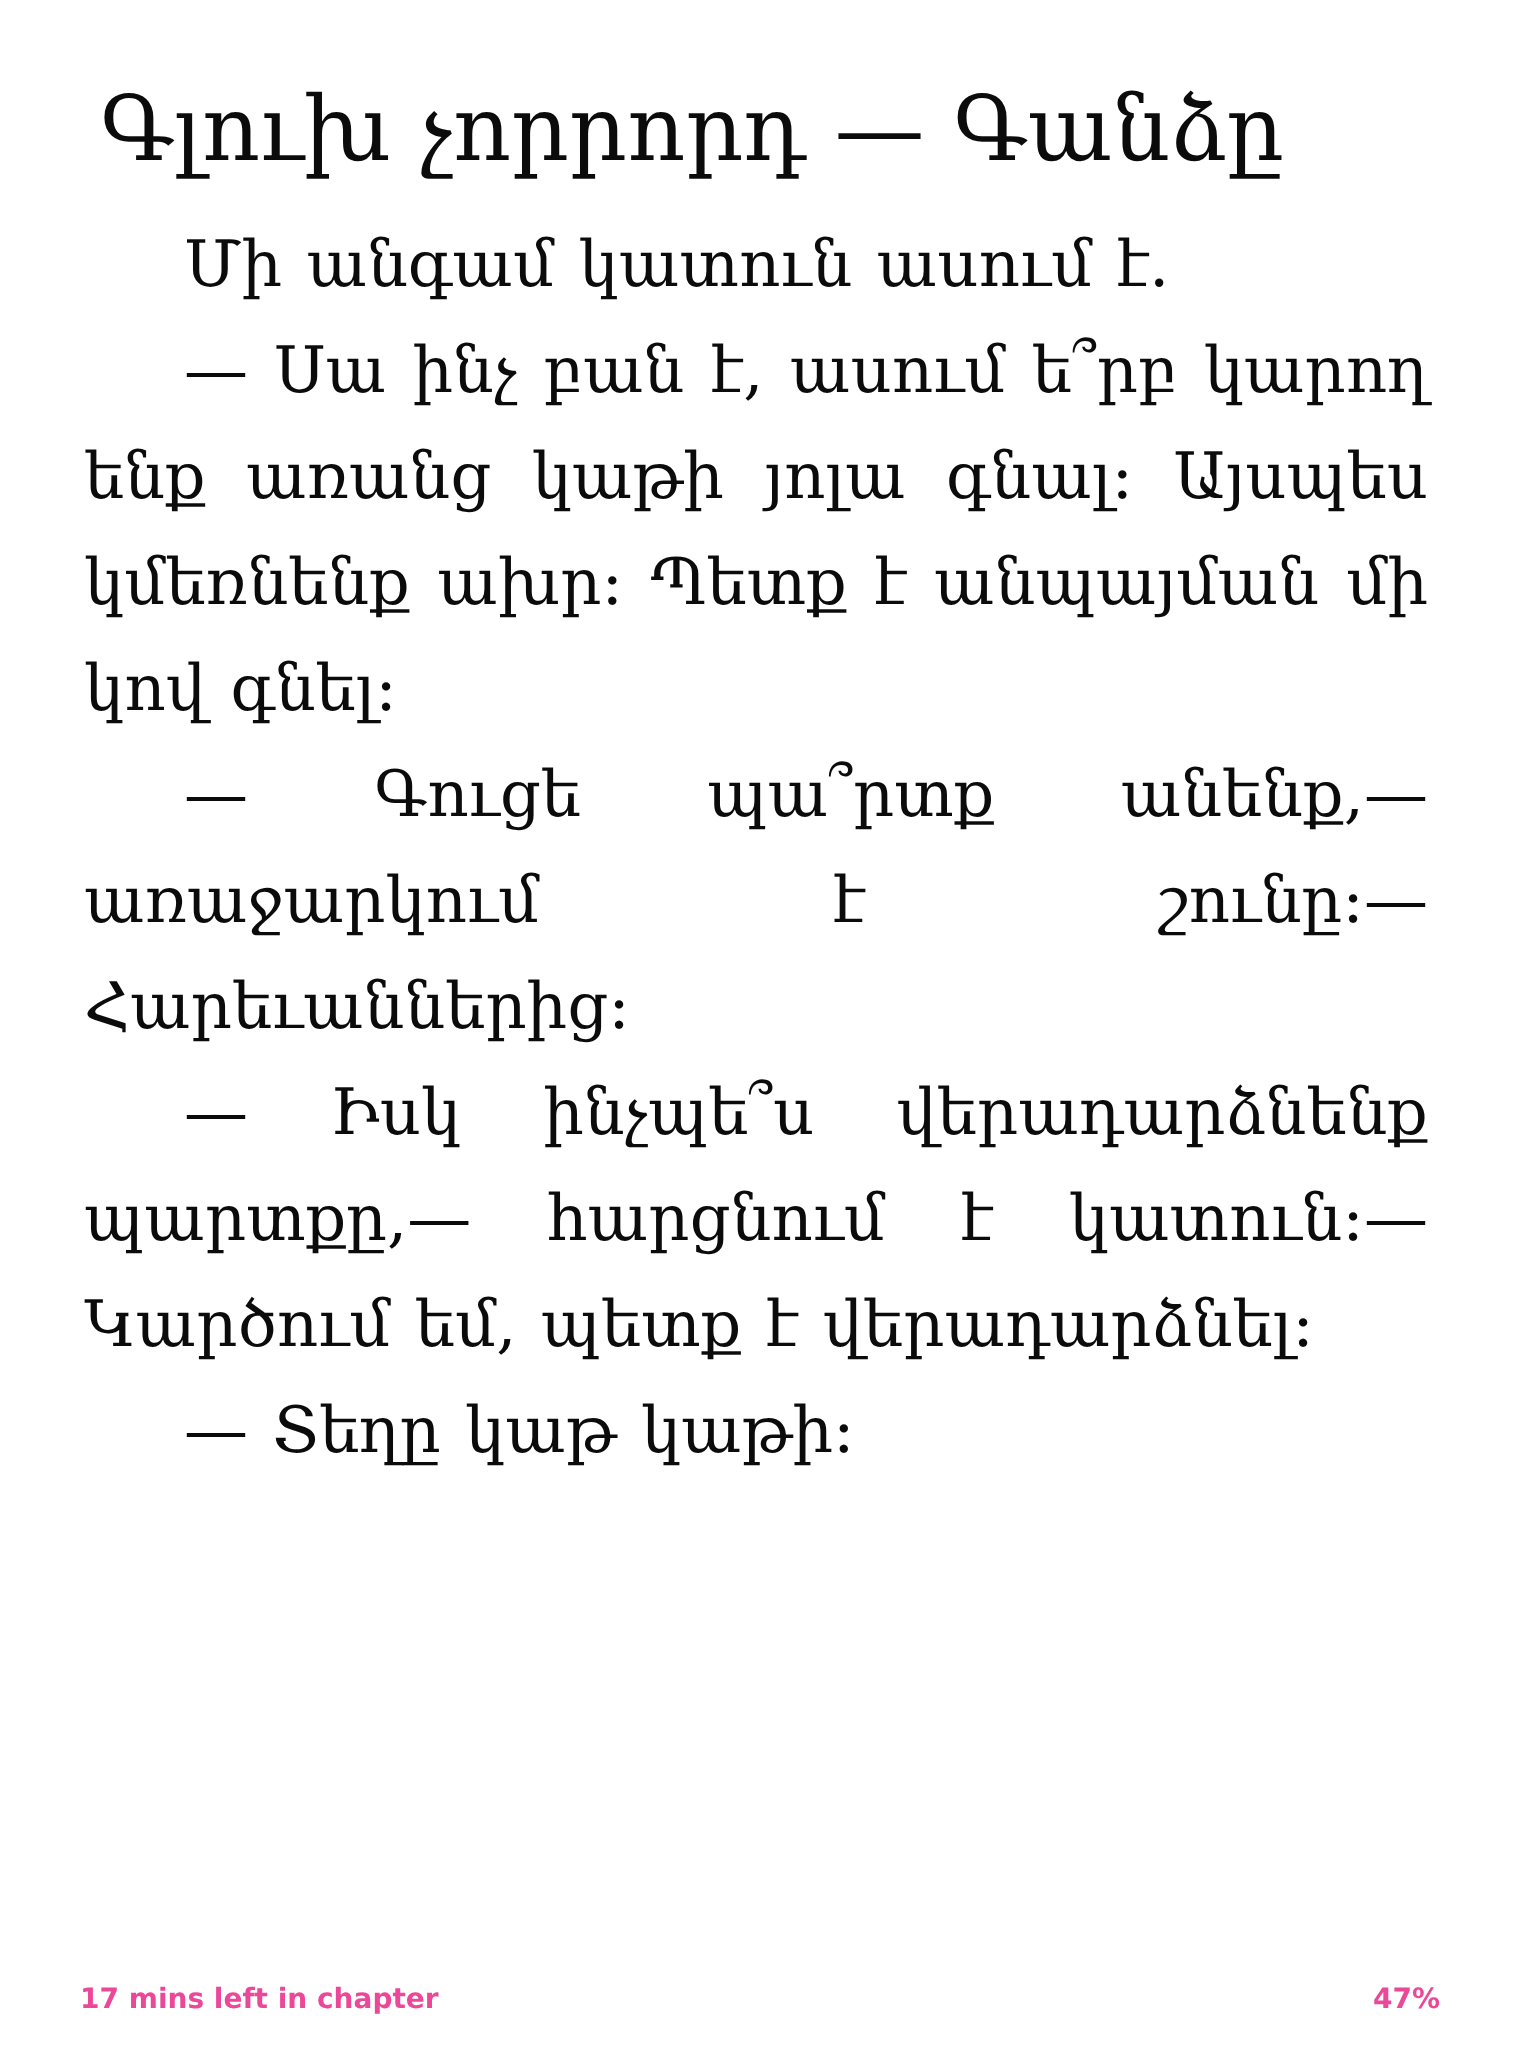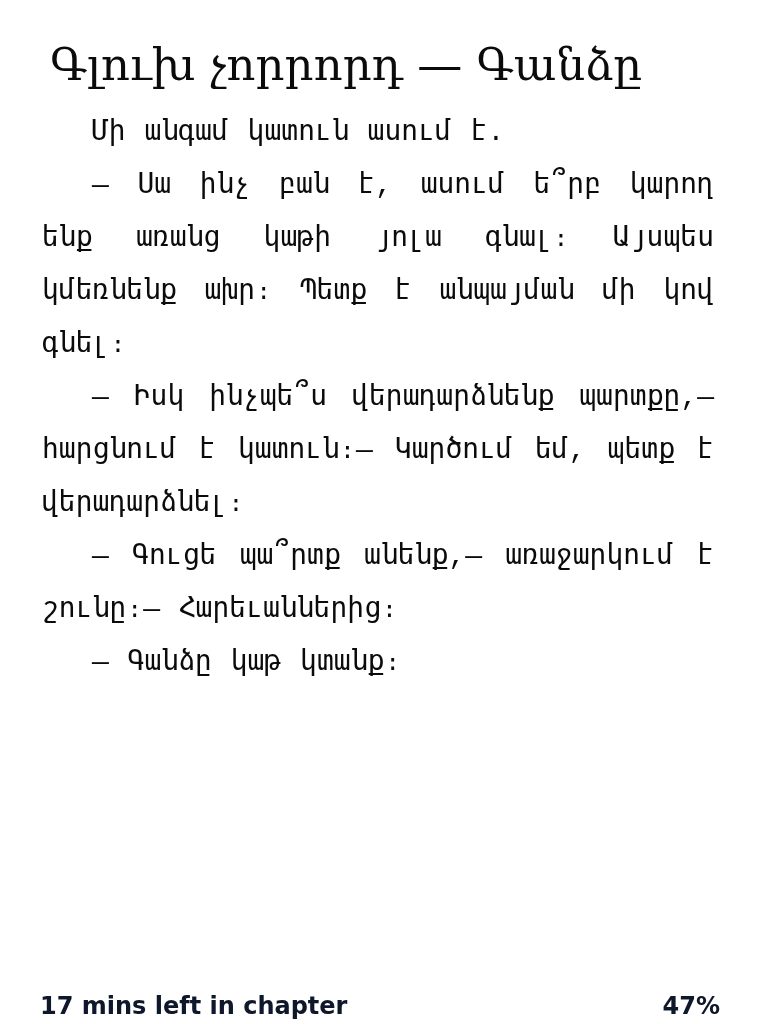--- a/index.html
+++ b/index.html
@@ -24,52 +24,51 @@
   }
   .chapter-title {
     font-size: 45px;
     font-weight: 400;
     line-height: 58px;
     margin: 0 0 12px 8px;
     white-space: nowrap;
   }
   .para {
     margin: 0;
-    font-size: 28px;
+    font-size: 32px;
     line-height: 53px;
     text-align: justify;
     text-indent: 50px;
     hyphens: none;
     word-spacing: 2px;
-    font-family: Liberation Mono, monospace;
   }
   .footer {
     position: absolute;
     left: 40px;
     right: 38px;
     top: 992px;
     display: flex;
     justify-content: space-between;
     align-items: flex-end;
     font-family: "DejaVu Sans", "Liberation Sans", sans-serif;
-    font-size: 24px;
+    font-size: 14px;
     font-weight: 700;
-    color: #0f172a;
+    color: #ec4899;
   }
 </style>
 </head>
 <body>
 
 <div class="reader-page">
   <div class="content">
     <h1 class="chapter-title">Գլուխ չորրորդ — Գանձը</h1>
     <p class="para">Մի անգամ կատուն ասում է.</p>
     <p class="para">— Սա ինչ բան է, ասում ե՞րբ կարող ենք առանց կաթի յոլա գնալ։ Այսպես կմեռնենք ախր։ Պետք է անպայման մի կով գնել։</p>
+    <p class="para">— Գուցե պա՞րտք անենք,— առաջարկում է շունը։— Հարեւաններից։</p>
     <p class="para">— Իսկ ինչպե՞ս վերադարձնենք պարտքը,— հարցնում է կատուն։— Կարծում եմ, պետք է վերադարձնել։</p>
-    <p class="para">— Գուցե պա՞րտք անենք,— առաջարկում է շունը։— Հարեւաններից։</p>
-    <p class="para">— Գանձը կաթ կտանք։</p>
+    <p class="para">— Տեղը կաթ կաթի։</p>
   </div>
 
   <div class="footer">
     <span>17 mins left in chapter</span>
     <span>47%</span>
   </div>
 </div>
 
 </body></html>

